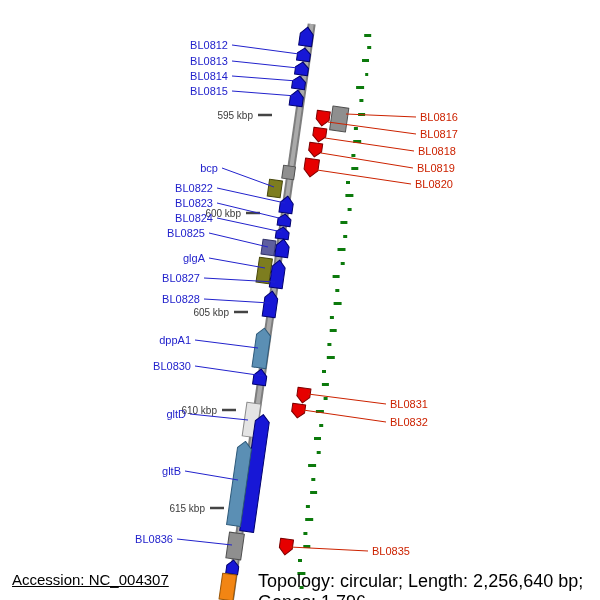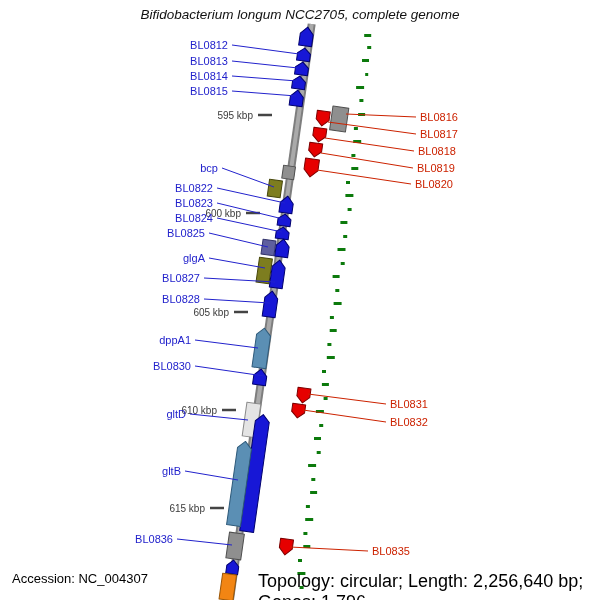--- a/index.html
+++ b/index.html
@@ -1,30 +1,29 @@
 <!DOCTYPE html>
 <html><head>
 <meta charset="utf-8">
 <style>
   html,body{margin:0;padding:0;background:#fff;}
   .stage{position:relative;width:600px;height:600px;background:#ffffff;overflow:hidden;
          font-family:"Liberation Sans",sans-serif;}
   .title{position:absolute;top:7px;left:0;width:100%;text-align:center;
          font-style:italic;font-size:13.5px;color:#111;}
-  .footer-left{position:absolute;left:12px;top:571px;font-size:13px;color:#000;}
+  .footer-left{position:absolute;left:12px;top:571px;font-size:15px;color:#000;text-decoration:underline;}
   .footer-right{position:absolute;left:258px;top:571px;font-size:18px;color:#000;}
   svg.map{position:absolute;left:0;top:0;}
   svg text.lbl{font-family:"Liberation Sans",sans-serif;font-size:11px;}
   svg text.kbp{font-family:"Liberation Sans",sans-serif;font-size:10px;fill:#3a3a3a;}
 </style>
 </head>
 <body>
 
 <div class="stage">
-  <div class="title">Bifidobacterium longum NCC2705, complete genome</div>
   <svg class="map" id="map" width="600" height="600" viewBox="0 0 600 600">
       <line x1="311.69440000000003" y1="24" x2="229.96000000000004" y2="600" stroke="#7e7e7e" stroke-width="8"></line>
       <line x1="311.69440000000003" y1="24" x2="229.96000000000004" y2="600" stroke="#aaaaaa" stroke-width="4"></line>
       <rect x="364.2" y="34" width="7" height="3" fill="#0c7a0c"></rect>
       <rect x="367.2" y="46" width="4" height="3" fill="#0c7a0c"></rect>
       <rect x="362.0" y="59" width="7" height="3" fill="#0c7a0c"></rect>
       <rect x="365.2" y="73" width="3" height="3" fill="#0c7a0c"></rect>
       <rect x="356.1" y="86" width="8" height="3" fill="#0c7a0c"></rect>
       <rect x="359.4" y="99" width="4" height="3" fill="#0c7a0c"></rect>
       <rect x="358.1" y="113" width="7" height="3" fill="#0c7a0c"></rect>

